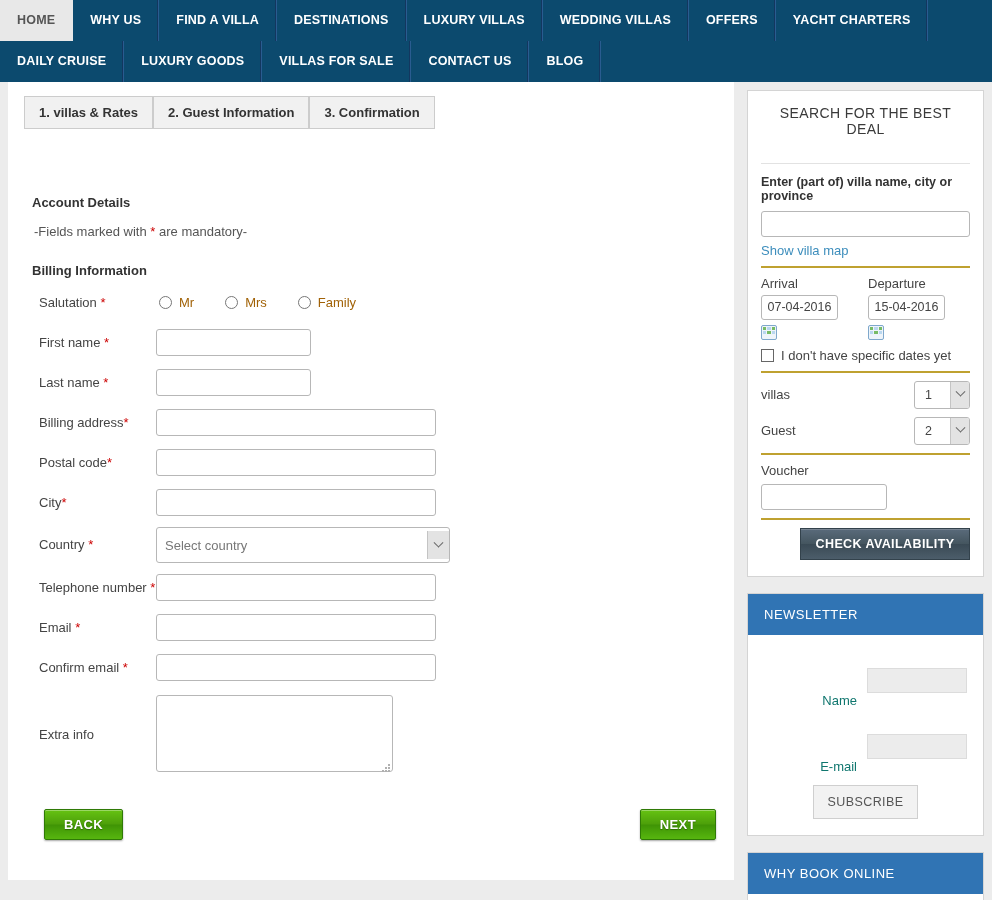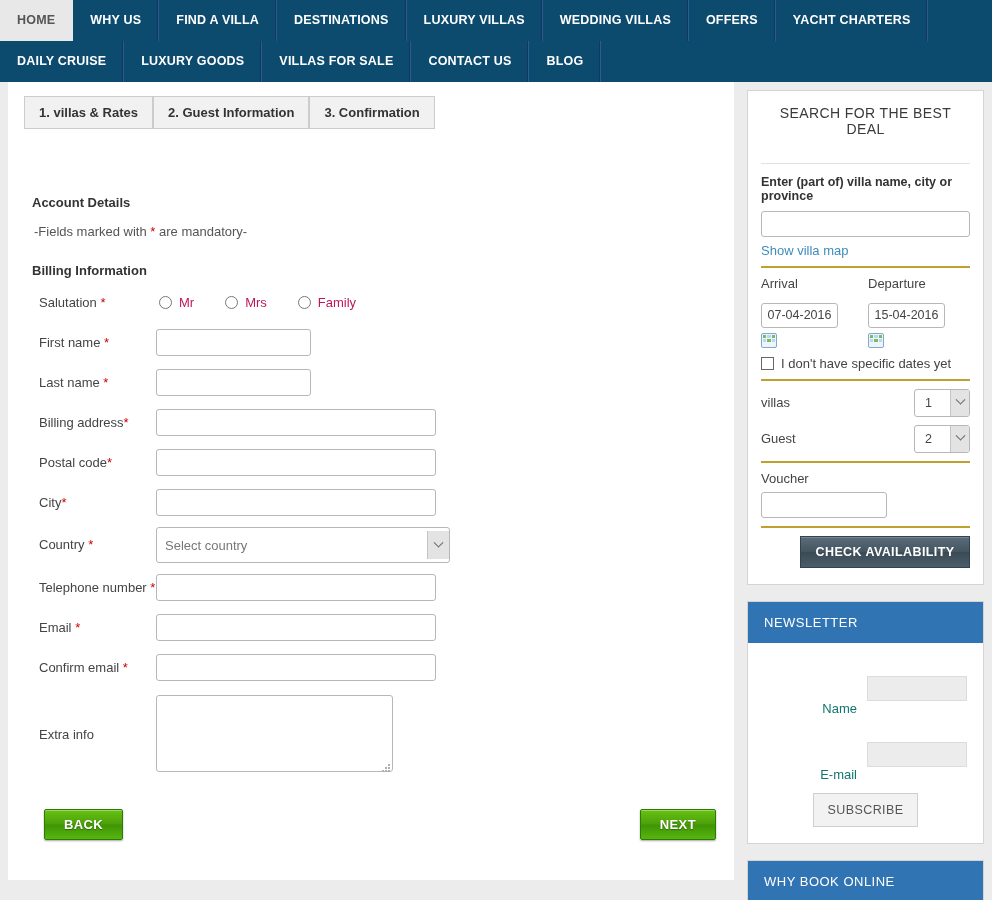--- a/index.html
+++ b/index.html
@@ -109,21 +109,21 @@
   }
   .w-short { width: 155px; }
   .w-long  { width: 280px; }
 
   .radios { display: flex; align-items: center; gap: 31px; margin-left: 3px; }
   .radio-wrap { display: flex; align-items: center; gap: 7px; cursor: pointer; }
   .radio-dot {
     width: 13px; height: 13px; border-radius: 50%;
     border: 1px solid #777; background: #fff; display: inline-block;
   }
-  .radio-lbl { font-size: 13px; color: #be185d; }
+  .radio-lbl { font-size: 13px; color: #a16207; }
 
   .selectbox {
     width: 294px; height: 36px;
     border: 1px solid #b7b7b7; border-radius: 3px;
     background: #fff;
     display: flex; align-items: center; justify-content: space-between;
     cursor: pointer; overflow: hidden;
   }
   .selectbox .sv { padding-left: 8px; color: #777; font-size: 13px; }
   .sel-arrow {
@@ -170,21 +170,21 @@
   .s-input {
     width: 100%; height: 26px; margin-top: 7px;
     border: 1px solid #b7b7b7; border-radius: 3px; background:#fff;
     font-family: "Liberation Sans", sans-serif; font-size: 13px; padding: 0 5px; outline: none;
   }
   .s-link { display: inline-block; margin-top: 6px; color: #3c8dbc; font-size: 13px; text-decoration: none; cursor: pointer; }
   .gold { border: none; border-top: 2px solid #bfa130; margin: 8px 0 8px 0; height: 0; }
 
   .dates { display: flex; gap: 22px; }
   .dcol { width: 85px; }
-  .d-label { font-size: 13px; color: #444; margin-bottom: 12px; }
+  .d-label { font-size: 13px; color: #444; margin-bottom: 4px; }
   .d-input {
     width: 77px; height: 25px; border: 1px solid #b7b7b7; border-radius: 3px;
     font-family: "Liberation Sans", sans-serif; font-size: 12.5px; text-align: center;
     color: #444; background: #fff; outline: none; padding: 0;
   }
   .calrow { display: flex; gap: 22px; margin-top: 5px; }
   .calwrap { width: 85px; }
   .cal-icon {
     width: 16px; height: 15px; border: 1px solid #7fa8cc; border-radius: 2px;
     background: #eef4fa; display: block; overflow: hidden; cursor: pointer;

